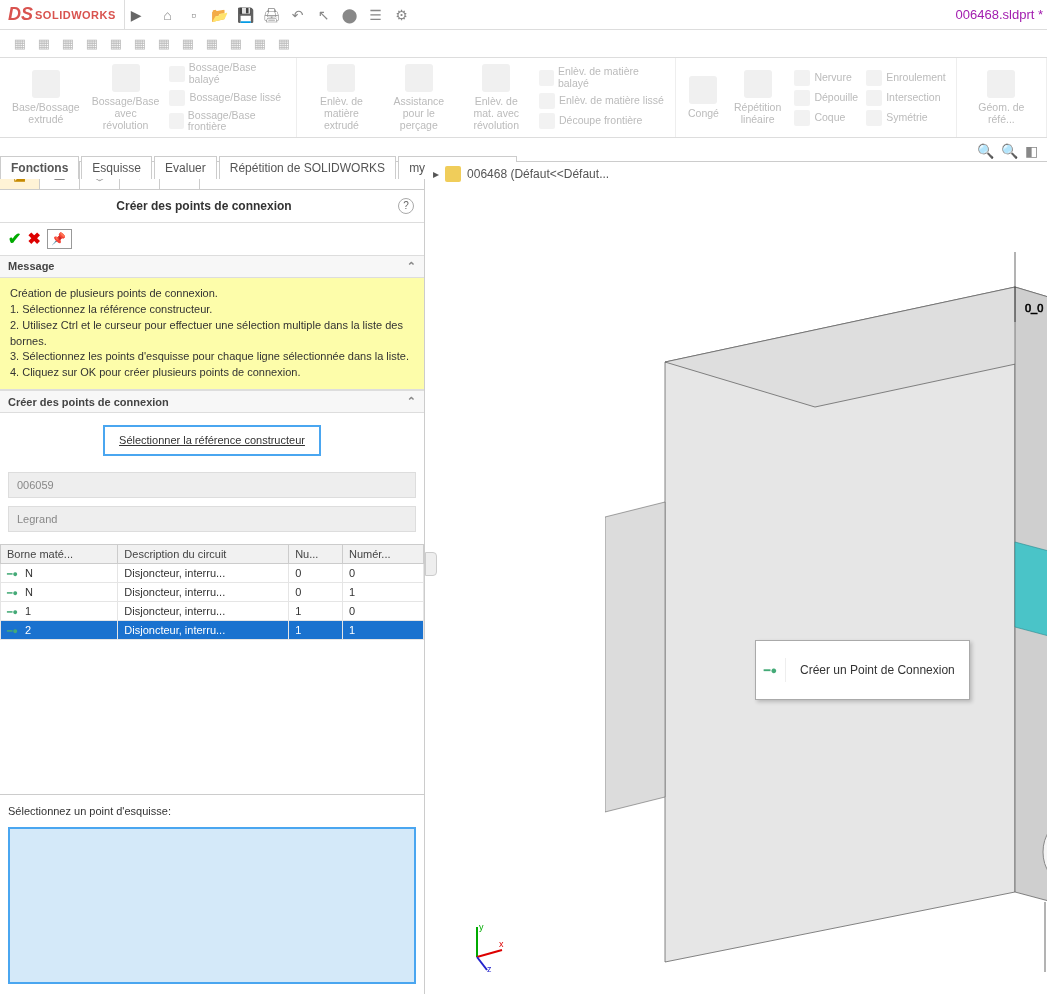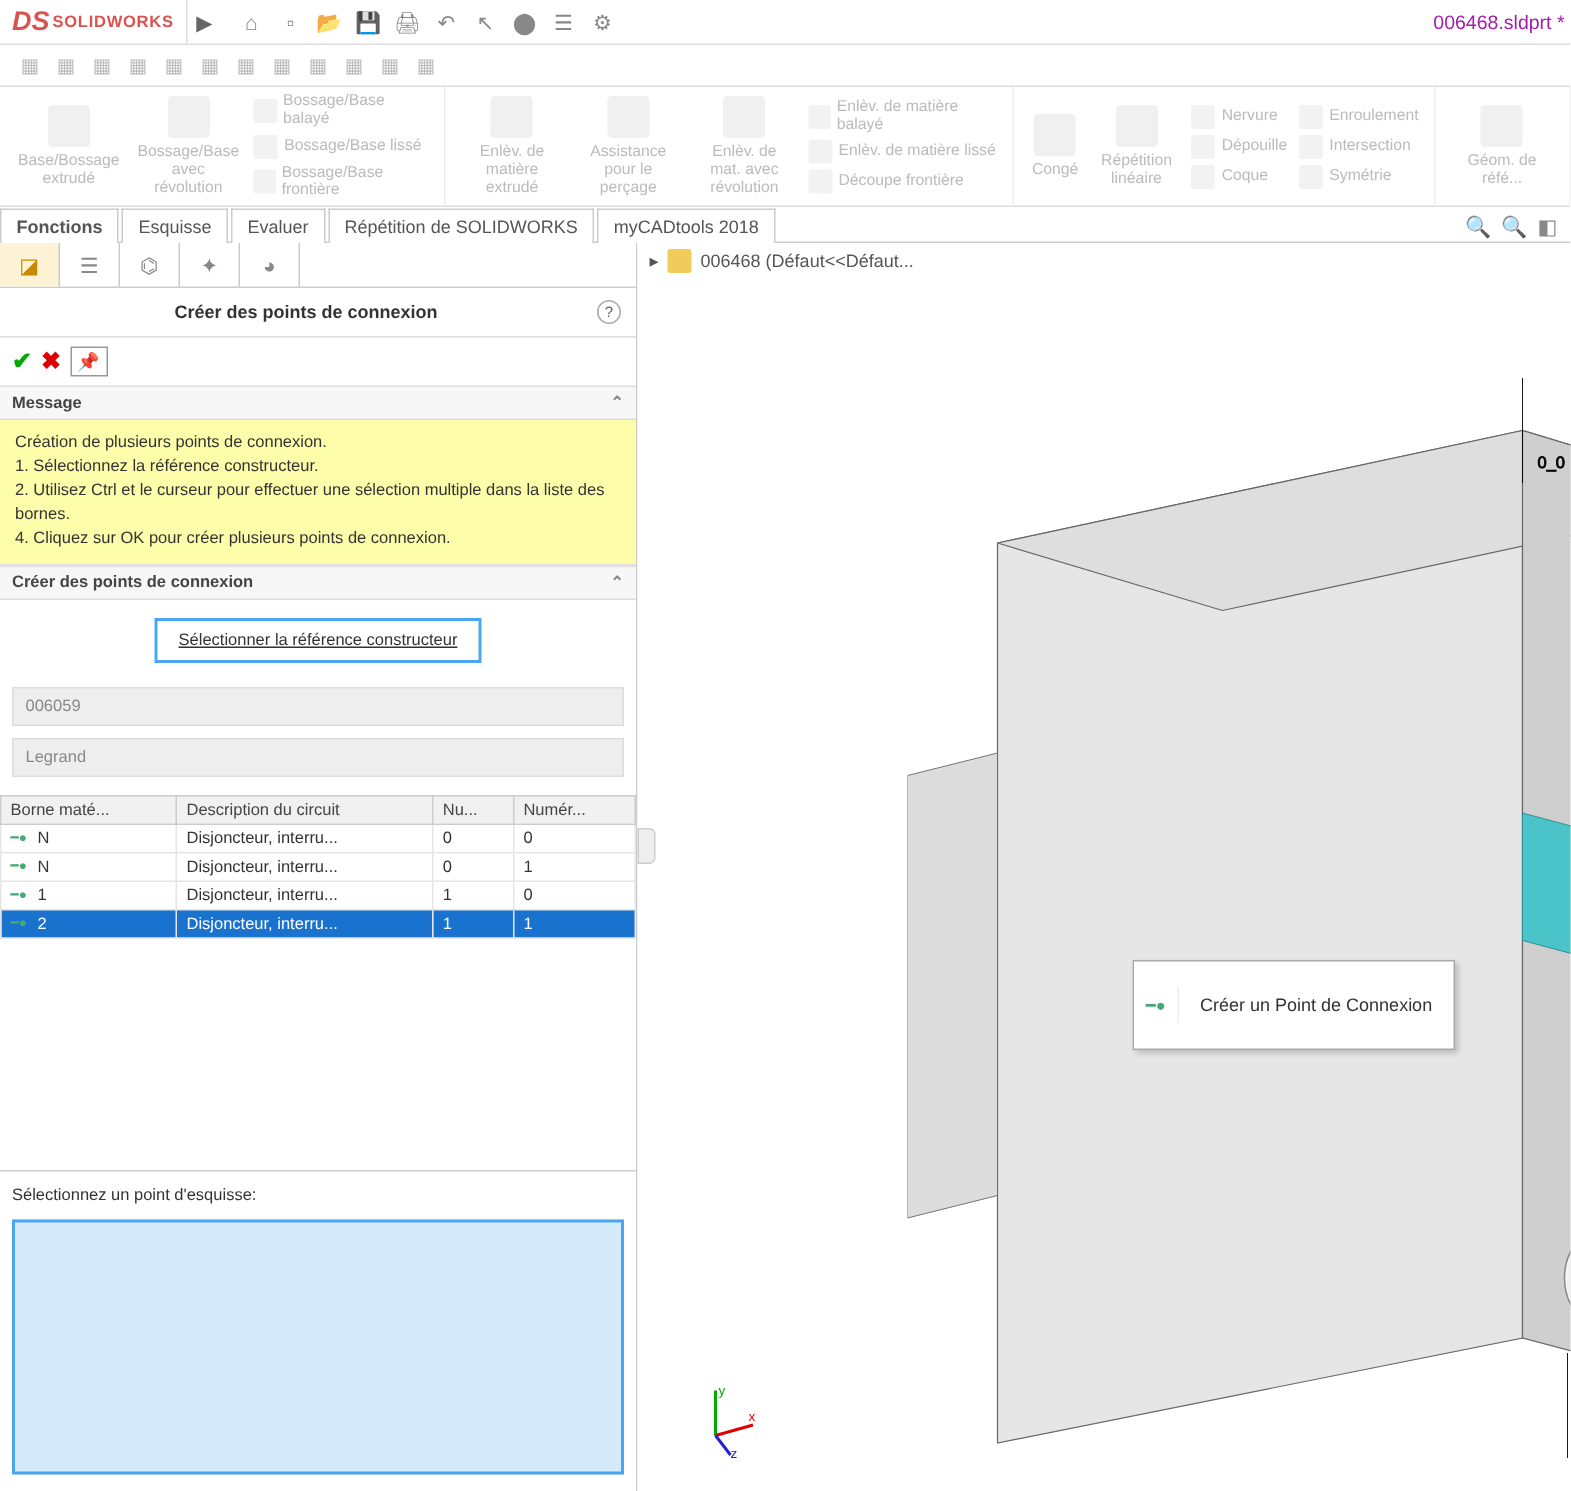--- a/index.html
+++ b/index.html
@@ -25,21 +25,21 @@
   .ribbon-group { display: flex; align-items: center; padding: 0 6px; border-right: 1px solid #eee; }
   .ribbon-big { display: flex; flex-direction: column; align-items: center; justify-content: center; padding: 4px 6px; text-align: center; color: #bbb; }
   .ribbon-big .ricon { width: 28px; height: 28px; background: #f0f0f0; border-radius: 3px; margin-bottom: 3px; }
   .ribbon-big .rlabel { font-size: 10.5px; line-height: 1.15; max-width: 70px; }
   .ribbon-small { display: flex; flex-direction: column; gap: 4px; padding: 4px; color: #bbb; }
   .ribbon-small-item { display: flex; align-items: center; gap: 4px; font-size: 10.5px; line-height: 1.1; }
   .ribbon-small-item .si { width: 16px; height: 16px; background: #f2f2f2; border-radius: 2px; }
 
   
   .cmd-tabs { height: 24px; display: flex; align-items: flex-end; border-bottom: 1px solid #ccc; }
-  .cmd-tab { padding: 4px 10px; border: 1px solid #ccc; border-bottom: none; margin-right: 2px; background: #fff; font-size: 12px; position: relative; top: 1px; color: #555; }
+  .cmd-tab { padding: 4px 10px; border: 1px solid #ccc; border-bottom: none; margin-right: 2px; background: #fff; font-size: 12px; position: relative; top: 18px; color: #555; }
   .cmd-tab.active { font-weight: bold; background: #fff; }
   .cmd-tabs .right-tools { margin-left: auto; display: flex; gap: 6px; padding-right: 4px; align-items: center; }
   .right-tools .ticon { width: 18px; height: 18px; color: #888; font-size: 14px; }
 
   
   .main { display: flex; height: calc(994px - 30px - 28px - 80px - 24px); }
 
   
   .left-panel { width: 425px; border-right: 1px solid #ccc; display: flex; flex-direction: column; background: #fff; }
   .panel-tabs { height: 30px; display: flex; border-bottom: 1px solid #ccc; }
@@ -265,20 +265,21 @@
     </div>
 
     <div class="section-head">
       <span>Message</span>
       <span class="chev">⌃</span>
     </div>
     <div class="message-box">
       <div>Création de plusieurs points de connexion.</div>
       <div>1. Sélectionnez la référence constructeur.</div>
       <div>2. Utilisez Ctrl et le curseur pour effectuer une sélection multiple dans la liste des bornes.</div>
+      <div>3. Sélectionnez les points d'esquisse pour chaque ligne sélectionnée dans la liste.</div>
       <div>4. Cliquez sur OK pour créer plusieurs points de connexion.</div>
     </div>
 
     <div class="section-head">
       <span>Créer des points de connexion</span>
       <span class="chev">⌃</span>
     </div>
 
     <button class="ref-btn">Sélectionner la
 référence

